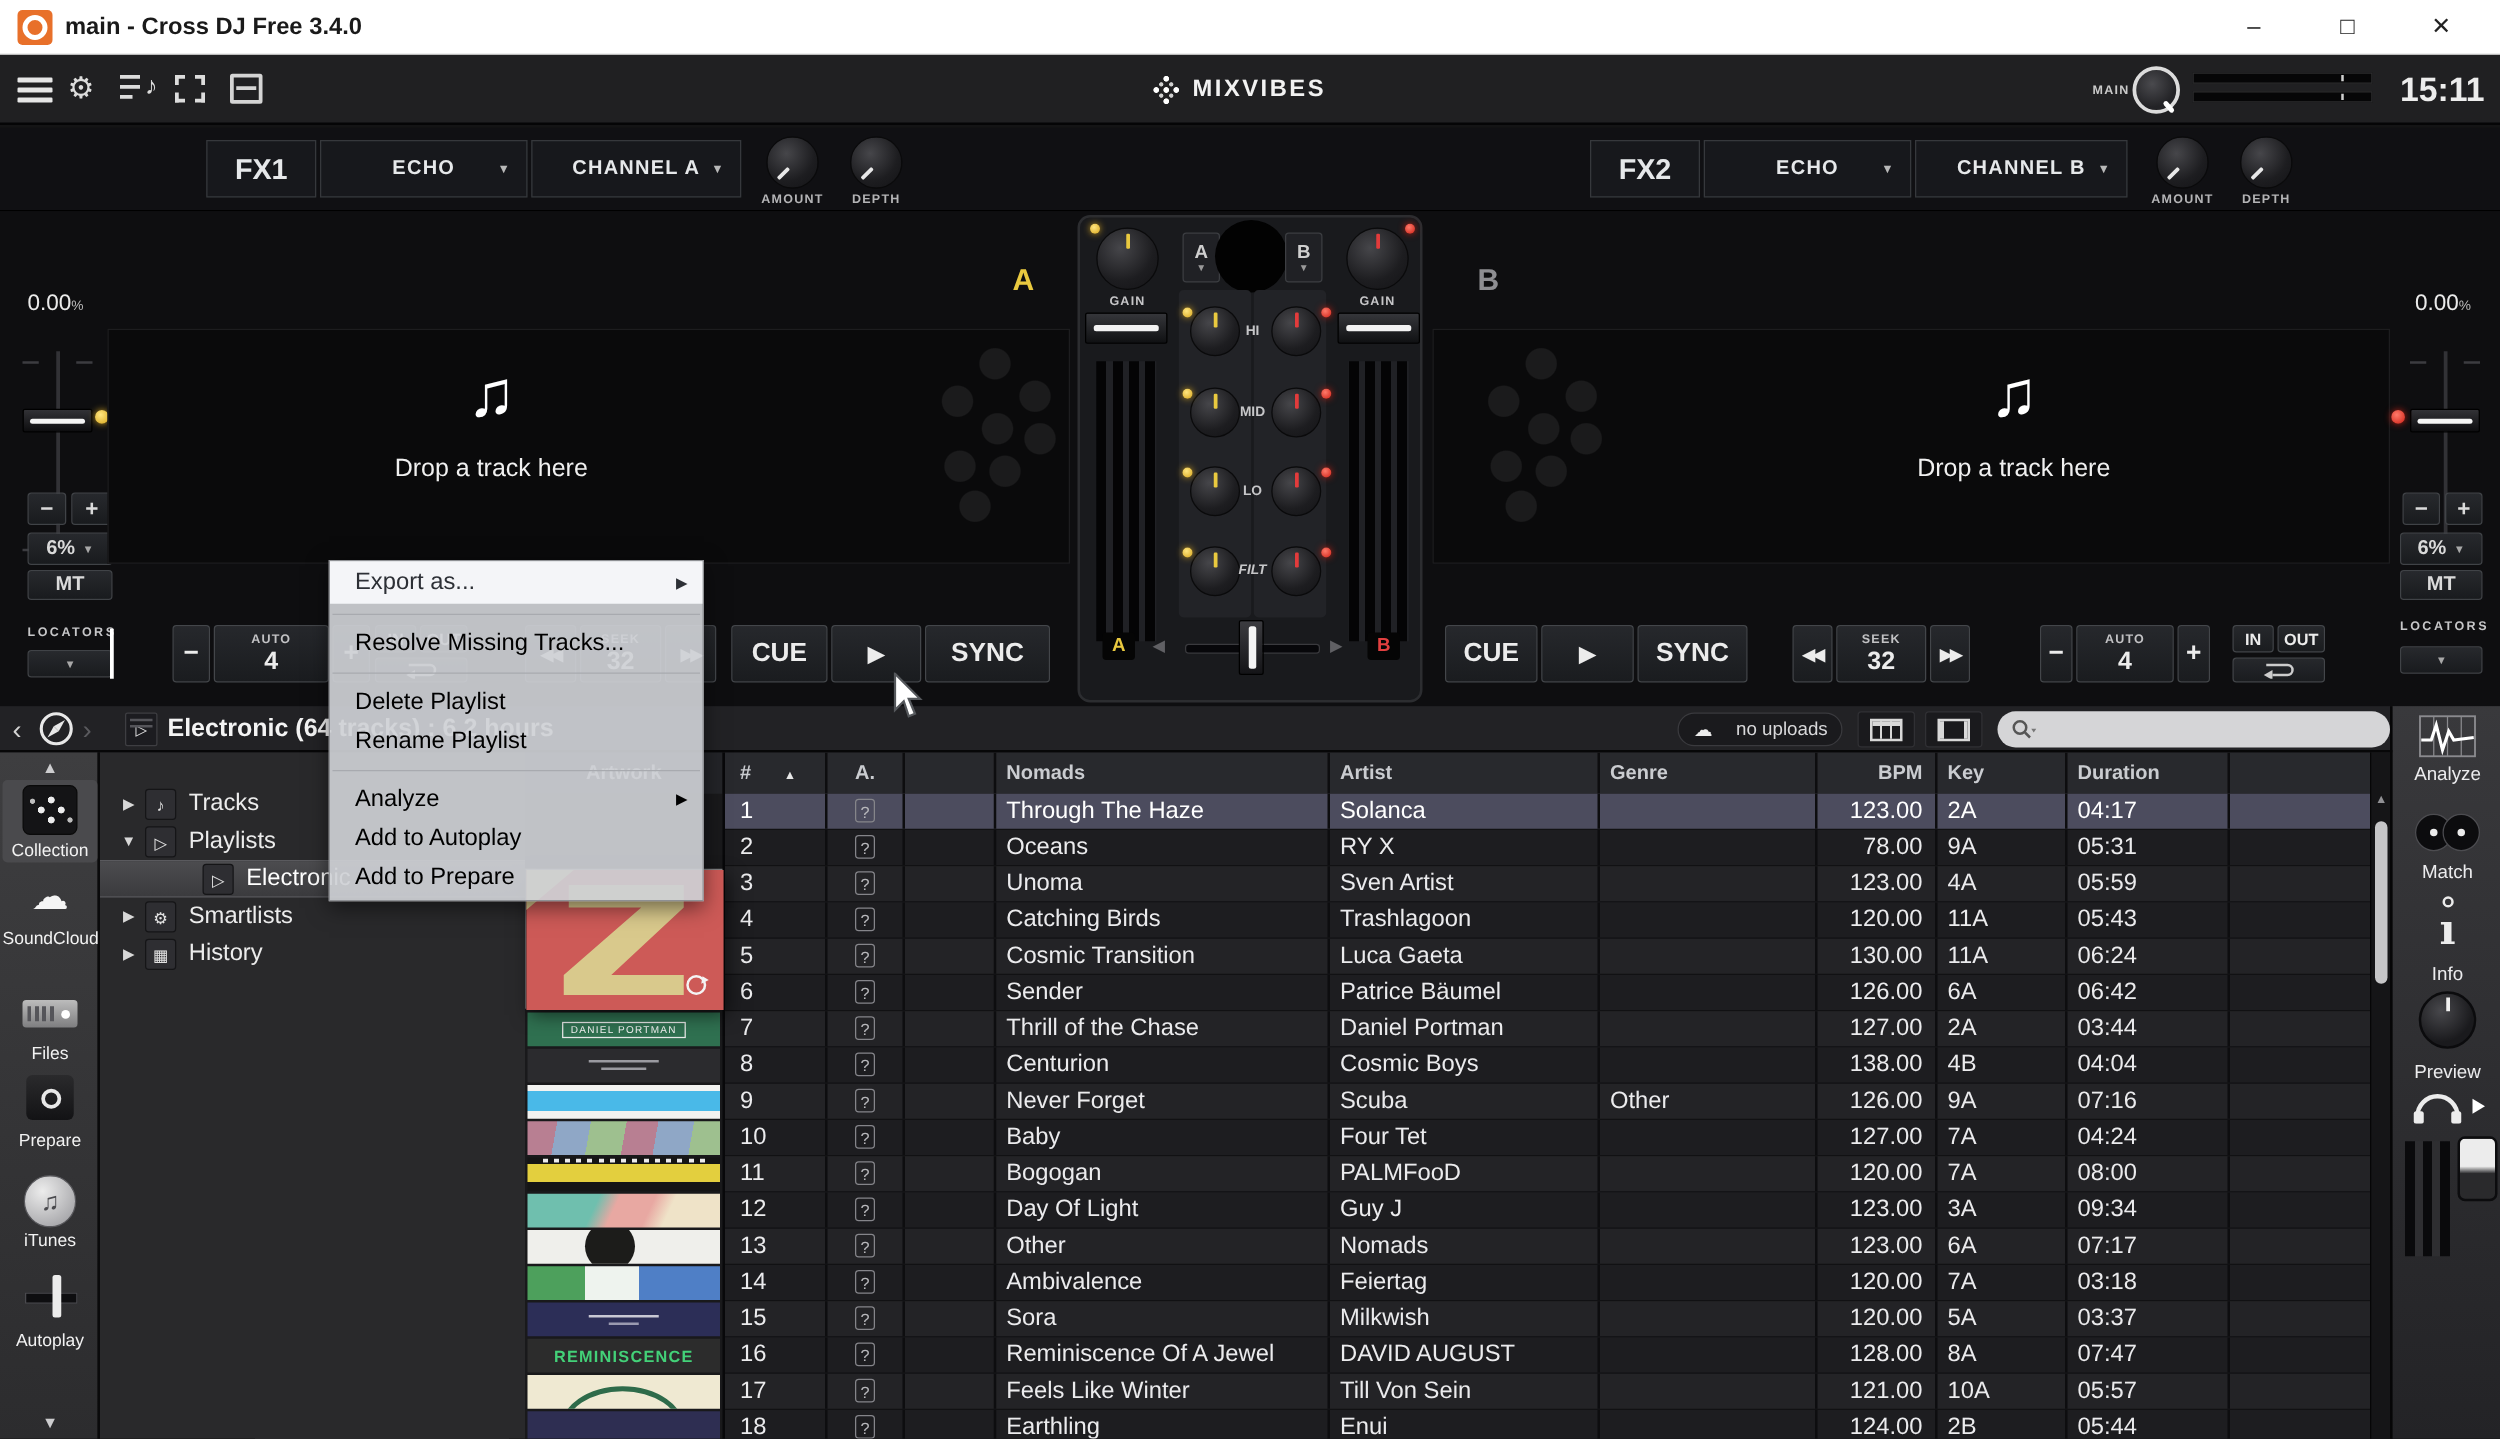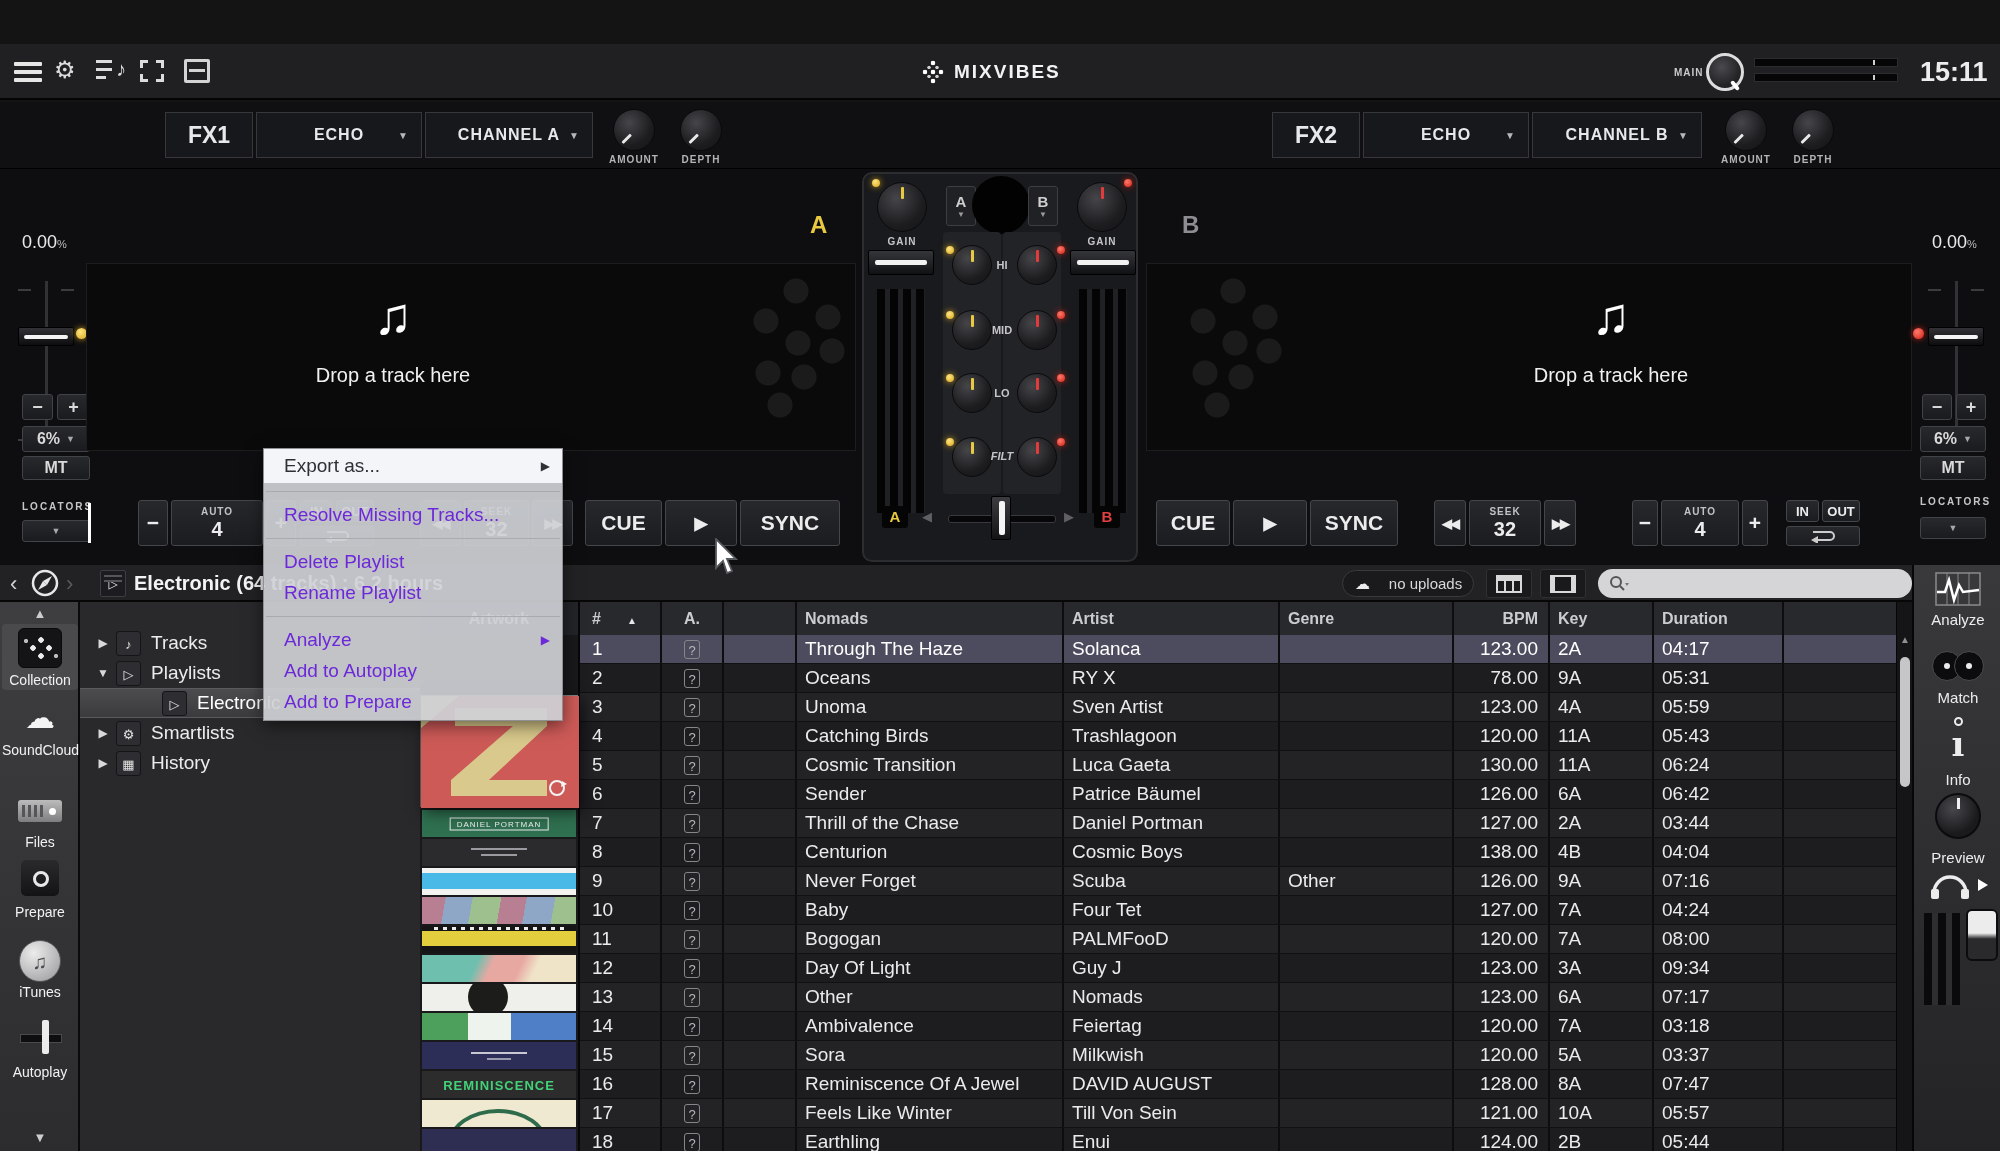--- a/index.html
+++ b/index.html
@@ -164,36 +164,43 @@
 .rp-info{position:absolute;left:26px;top:152px;width:36px;height:52px;text-align:center}
 .rp-info .ring{display:block;margin:0 auto;width:9px;height:9px;border:2px solid #ececec;border-radius:50%}
 .rp-info .stem{font-family:"DejaVu Serif",serif;font-size:34px;line-height:36px;color:#ececec;font-weight:bold}
 .rp-preview{position:absolute;left:21px;top:228px;width:46px;height:46px;border-radius:50%;background:radial-gradient(circle at 38% 32%,#48484c,#1a1a1d 65%);border:2px solid #0b0b0d}
 .rp-preview i{position:absolute;left:50%;top:3px;width:3px;height:11px;margin-left:-1.5px;background:#f0f0f0}
 .rp-phones{position:absolute;left:12px;top:306px;width:64px;height:28px}
 .rp-meters{position:absolute;left:10px;top:348px;width:36px;height:92px;background:repeating-linear-gradient(90deg,#0a0a0c 0 8px,#2e2e31 8px 14px)}
 .rp-switch{position:absolute;left:52px;top:344px;width:32px;height:52px;border-radius:6px;background:linear-gradient(#ececec 0 46%,#2a2a2c 58%);border:2px solid #0c0c0e}
 
 .cmenu{position:absolute;left:263px;top:448px;width:300px;z-index:50;background:rgba(206,208,213,.92);border:1px solid #8e9094;box-shadow:0 5px 16px rgba(0,0,0,.5);padding-bottom:3px}
-.m-item{position:relative;height:31px;line-height:31px;padding-left:20px;font-size:19px;color:#6d28d9}
+.m-item{position:relative;height:31px;line-height:31px;padding-left:20px;font-size:19px;color:#000000}
 .m-item.hl{height:34px;line-height:34px;background:#f4f5f8;color:#2d3036}
 .m-arrow{position:absolute;right:12px;top:50%;transform:translateY(-50%);font-size:12px}
 .m-sep{height:1px;background:#a8aaaf;margin:8px 2px 7px}
 .smenu{position:absolute;left:560px;top:440px;width:214px;z-index:55;border:4px solid #2bd3ac;background:rgba(212,214,219,.95);box-shadow:0 5px 16px rgba(0,0,0,.45);padding:6px 0 5px}
 .s-item{height:33px;line-height:33px;padding-left:18px;font-size:19px;color:#3c3f45}
 .s-item.hl{background:#f5f6f9;color:#2d3036}
 .cursor{position:absolute;left:714px;top:538px;z-index:99}
 
 .apreview{position:absolute;left:420px;top:695px;width:158px;height:112px;z-index:40;box-shadow:4px 6px 14px rgba(0,0,0,.55);border-top:1px solid rgba(255,255,255,.45);border-left:1px solid rgba(255,255,255,.25)}
 </style>
 </head>
 <body>
 
 <div id="app">
 
+  <div class="titlebar">
+    <div class="app-icon"></div>
+    <div class="title-text">main - Cross DJ Free 3.4.0</div>
+    <div class="win-btn" style="left:1777px">–</div>
+    <div class="win-btn" style="left:1852px">□</div>
+    <div class="win-btn" style="left:1927px">✕</div>
+  </div>
 
   <div class="toolbar">
     <div class="tb-menu">
         <i></i>
         <i></i>
         <i></i>
       </div>
     <div class="tb-gear">⚙</div>
     <div class="tb-queue">
         <i style="top:2px"></i>

